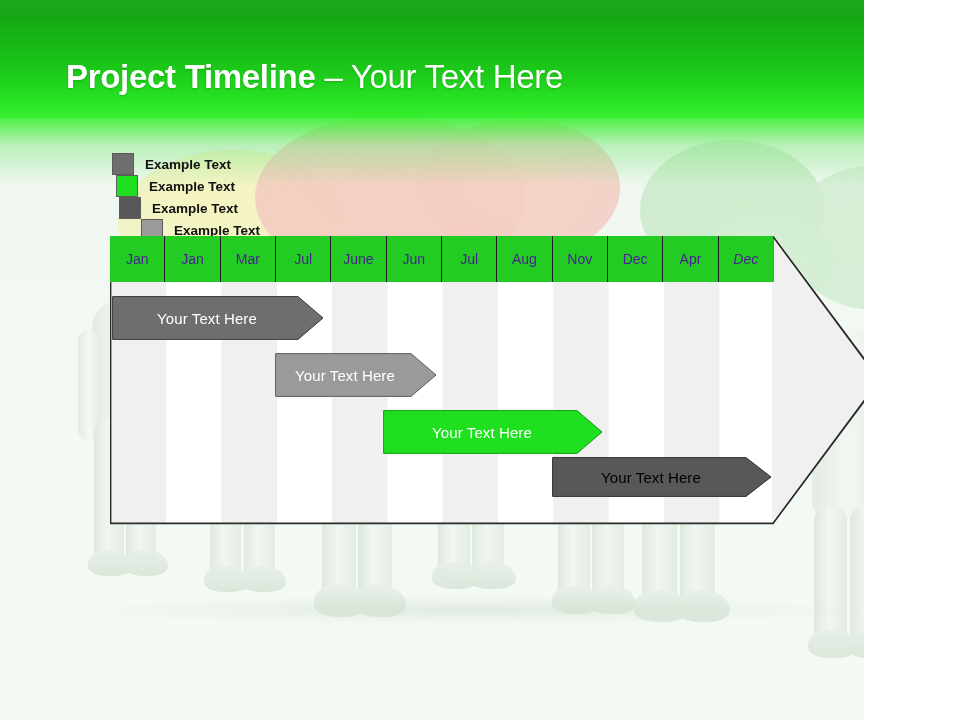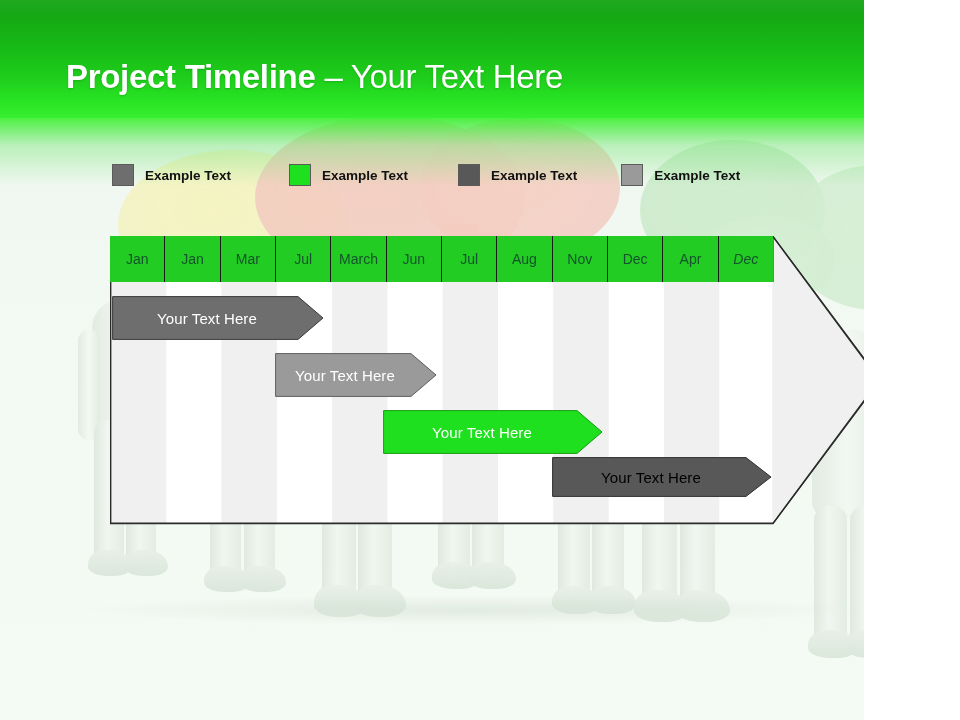--- a/index.html
+++ b/index.html
@@ -112,22 +112,22 @@
     color:#ffffff;
     letter-spacing: -0.3px;
     white-space: nowrap;
     text-shadow: 0 1px 2px rgba(0,60,0,0.22);
   }
   .slide-title .t-bold { font-weight: bold; }
   .slide-title .t-reg  { font-weight: normal; }
 
   
   .legend {
-    position:absolute; left:112px; top:164px;
-    display:flex; align-items:center;
+    position:absolute; left:112px; top:153px;
+    display:flex; align-items:center;flex-direction:column;
   }
   .legend-item { display:flex; align-items:center; }
   .legend-swatch {
     width:20px; height:20px;
     border:1px solid #5b5b5b;
     display:inline-block;
   }
   .legend-label {
     margin-left:11px;
     font-size:13.5px;
@@ -145,21 +145,21 @@
   .chart-svg { position:absolute; left:0; top:0; }
   .months-row {
     position:absolute; left:0; top:0;
     width:663px; height:46px;
     display:flex;
   }
   .month-cell {
     flex: 1 1 0;
     background:#22cc22;
     border-right:1px solid #1a1a1a;
-    color:#14532d;
+    color:#4c1d95;
     font-size:14px;
     display:flex; align-items:center; justify-content:center;
     box-sizing:border-box;
   }
   .month-cell:last-child { border-right:none;font-style:italic; }
 
   .bars-layer { position:absolute; left:0; top:0; width:770px; height:288px; }
   .bar {
     position:absolute;
     display:flex; align-items:center; justify-content:center;
@@ -306,21 +306,21 @@
 
       <polygon points="0.7,0.7 663,0.7 769.3,144 663,287.3 0.7,287.3" fill="none" stroke="#2b2b2b" stroke-width="1.4"></polygon>
       <line x1="663" y1="1" x2="663" y2="46" stroke="#2b2b2b" stroke-width="1.2"></line>
     </svg>
 
     <div class="months-row">
       <div class="month-cell">Jan</div>
       <div class="month-cell">Jan</div>
       <div class="month-cell">Mar</div>
       <div class="month-cell">Jul</div>
-      <div class="month-cell">March</div>
+      <div class="month-cell">June</div>
       <div class="month-cell">Jun</div>
       <div class="month-cell">Jul</div>
       <div class="month-cell">Aug</div>
       <div class="month-cell">Nov</div>
       <div class="month-cell">Dec</div>
       <div class="month-cell">Apr</div>
       <div class="month-cell">Dec</div>
     </div>
 
     <div class="bars-layer">

